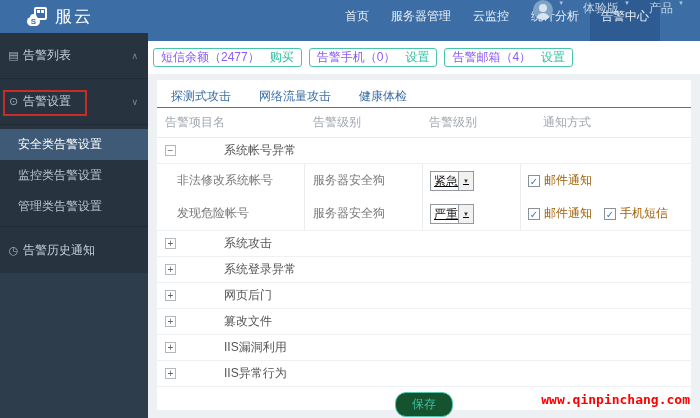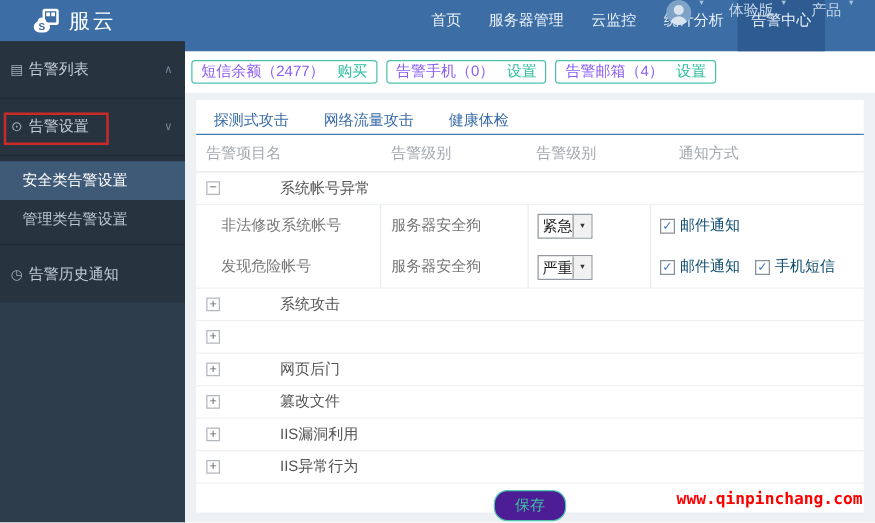--- a/index.html
+++ b/index.html
@@ -147,44 +147,44 @@
     color:#666; font-size:10px; line-height:9px; text-align:center;
     margin-right:8px; flex:0 0 auto;
   }
   .group-label { color:#555; font-size:12px;margin-left:40px; }
 
   .child-rows { border-bottom:1px solid #eef1f3; }
   .child-row { height:33px; }
   .child-row > div { display:flex; align-items:center; }
   .child-row .c1 { padding-left:20px; color:#777; border-right:1px solid #eaedf0; }
   .child-row .c2 { padding-left:8px; color:#777; border-right:1px solid #eaedf0; }
-  .child-row .c3 { padding-left:7px; border-right:1px solid #eaedf0; }
+  .child-row .c3 { padding-left:7px; border-right:1px solid #eaedf0;text-decoration:underline; }
   .child-row .c4 { padding-left:7px; gap:4px; }
 
   .sel {
     display:inline-flex; width:44px; height:20px;
     border:1px solid #949a9f; background:#fff; cursor:pointer;
   }
   .sel-text { flex:1; font-size:12px; color:#222; padding-left:3px; line-height:18px; }
   .sel-btn {
     width:15px; background:#f1f1f1; border-left:1px solid #949a9f;
     display:flex; align-items:center; justify-content:center;
     font-size:6px; color:#333;
   }
 
   .cb {
     width:12px; height:12px; border:1px solid #8a9097; background:#fff;
     color:#3f76c4; font-size:10px; font-weight:bold; line-height:11px;
     text-align:center; cursor:pointer; flex:0 0 auto;
   }
-  .cb-label { color:#0c4a6e; font-size:12px; margin-right:8px; }
+  .cb-label { color:#a16207; font-size:12px; margin-right:8px; }
 
   .save-row { display:flex; justify-content:center; padding-top:5px; }
   .save-btn {
-    border:1px solid #52c6ae; border-radius:11px; background:#4c1d95;
+    border:1px solid #52c6ae; border-radius:11px; background:#14532d;
     color:#3fbfa5; font-size:12px; padding:3px 16px; cursor:pointer;
     font-family:inherit;
   }
 
   .watermark {
     position:absolute; right:10px; bottom:11px; z-index:5;
     color:#fe0000; font-family:"DejaVu Sans Mono","Liberation Mono",monospace;
     font-weight:bold; font-size:13px; letter-spacing:0px;
   }
 </style>
@@ -231,20 +231,21 @@
       <span>告警列表</span>
       <span class="chev">∧</span>
     </div>
     <div class="side-item">
       <span class="s-icon">⊙</span>
       <span>告警设置</span>
       <span class="chev">∨</span>
     </div>
     <div class="side-sub">
       <div class="side-sub-item selected">安全类告警设置</div>
+      <div class="side-sub-item">监控类告警设置</div>
       <div class="side-sub-item">管理类告警设置</div>
     </div>
     <div class="side-item">
       <span class="s-icon">◷</span>
       <span>告警历史通知</span>
     </div>
   </div>
   <div class="annotation-box"></div>
 </div>
 
@@ -314,20 +315,21 @@
       </div>
     </div>
   </div>
 
   <div class="group-row">
     <span class="toggle-box">+</span>
     <span class="group-label">系统攻击</span>
   </div>
   <div class="group-row">
     <span class="toggle-box">+</span>
+    <span class="group-label">系统登录异常</span>
   </div>
   <div class="group-row">
     <span class="toggle-box">+</span>
     <span class="group-label">网页后门</span>
   </div>
   <div class="group-row">
     <span class="toggle-box">+</span>
     <span class="group-label">篡改文件</span>
   </div>
   <div class="group-row">

